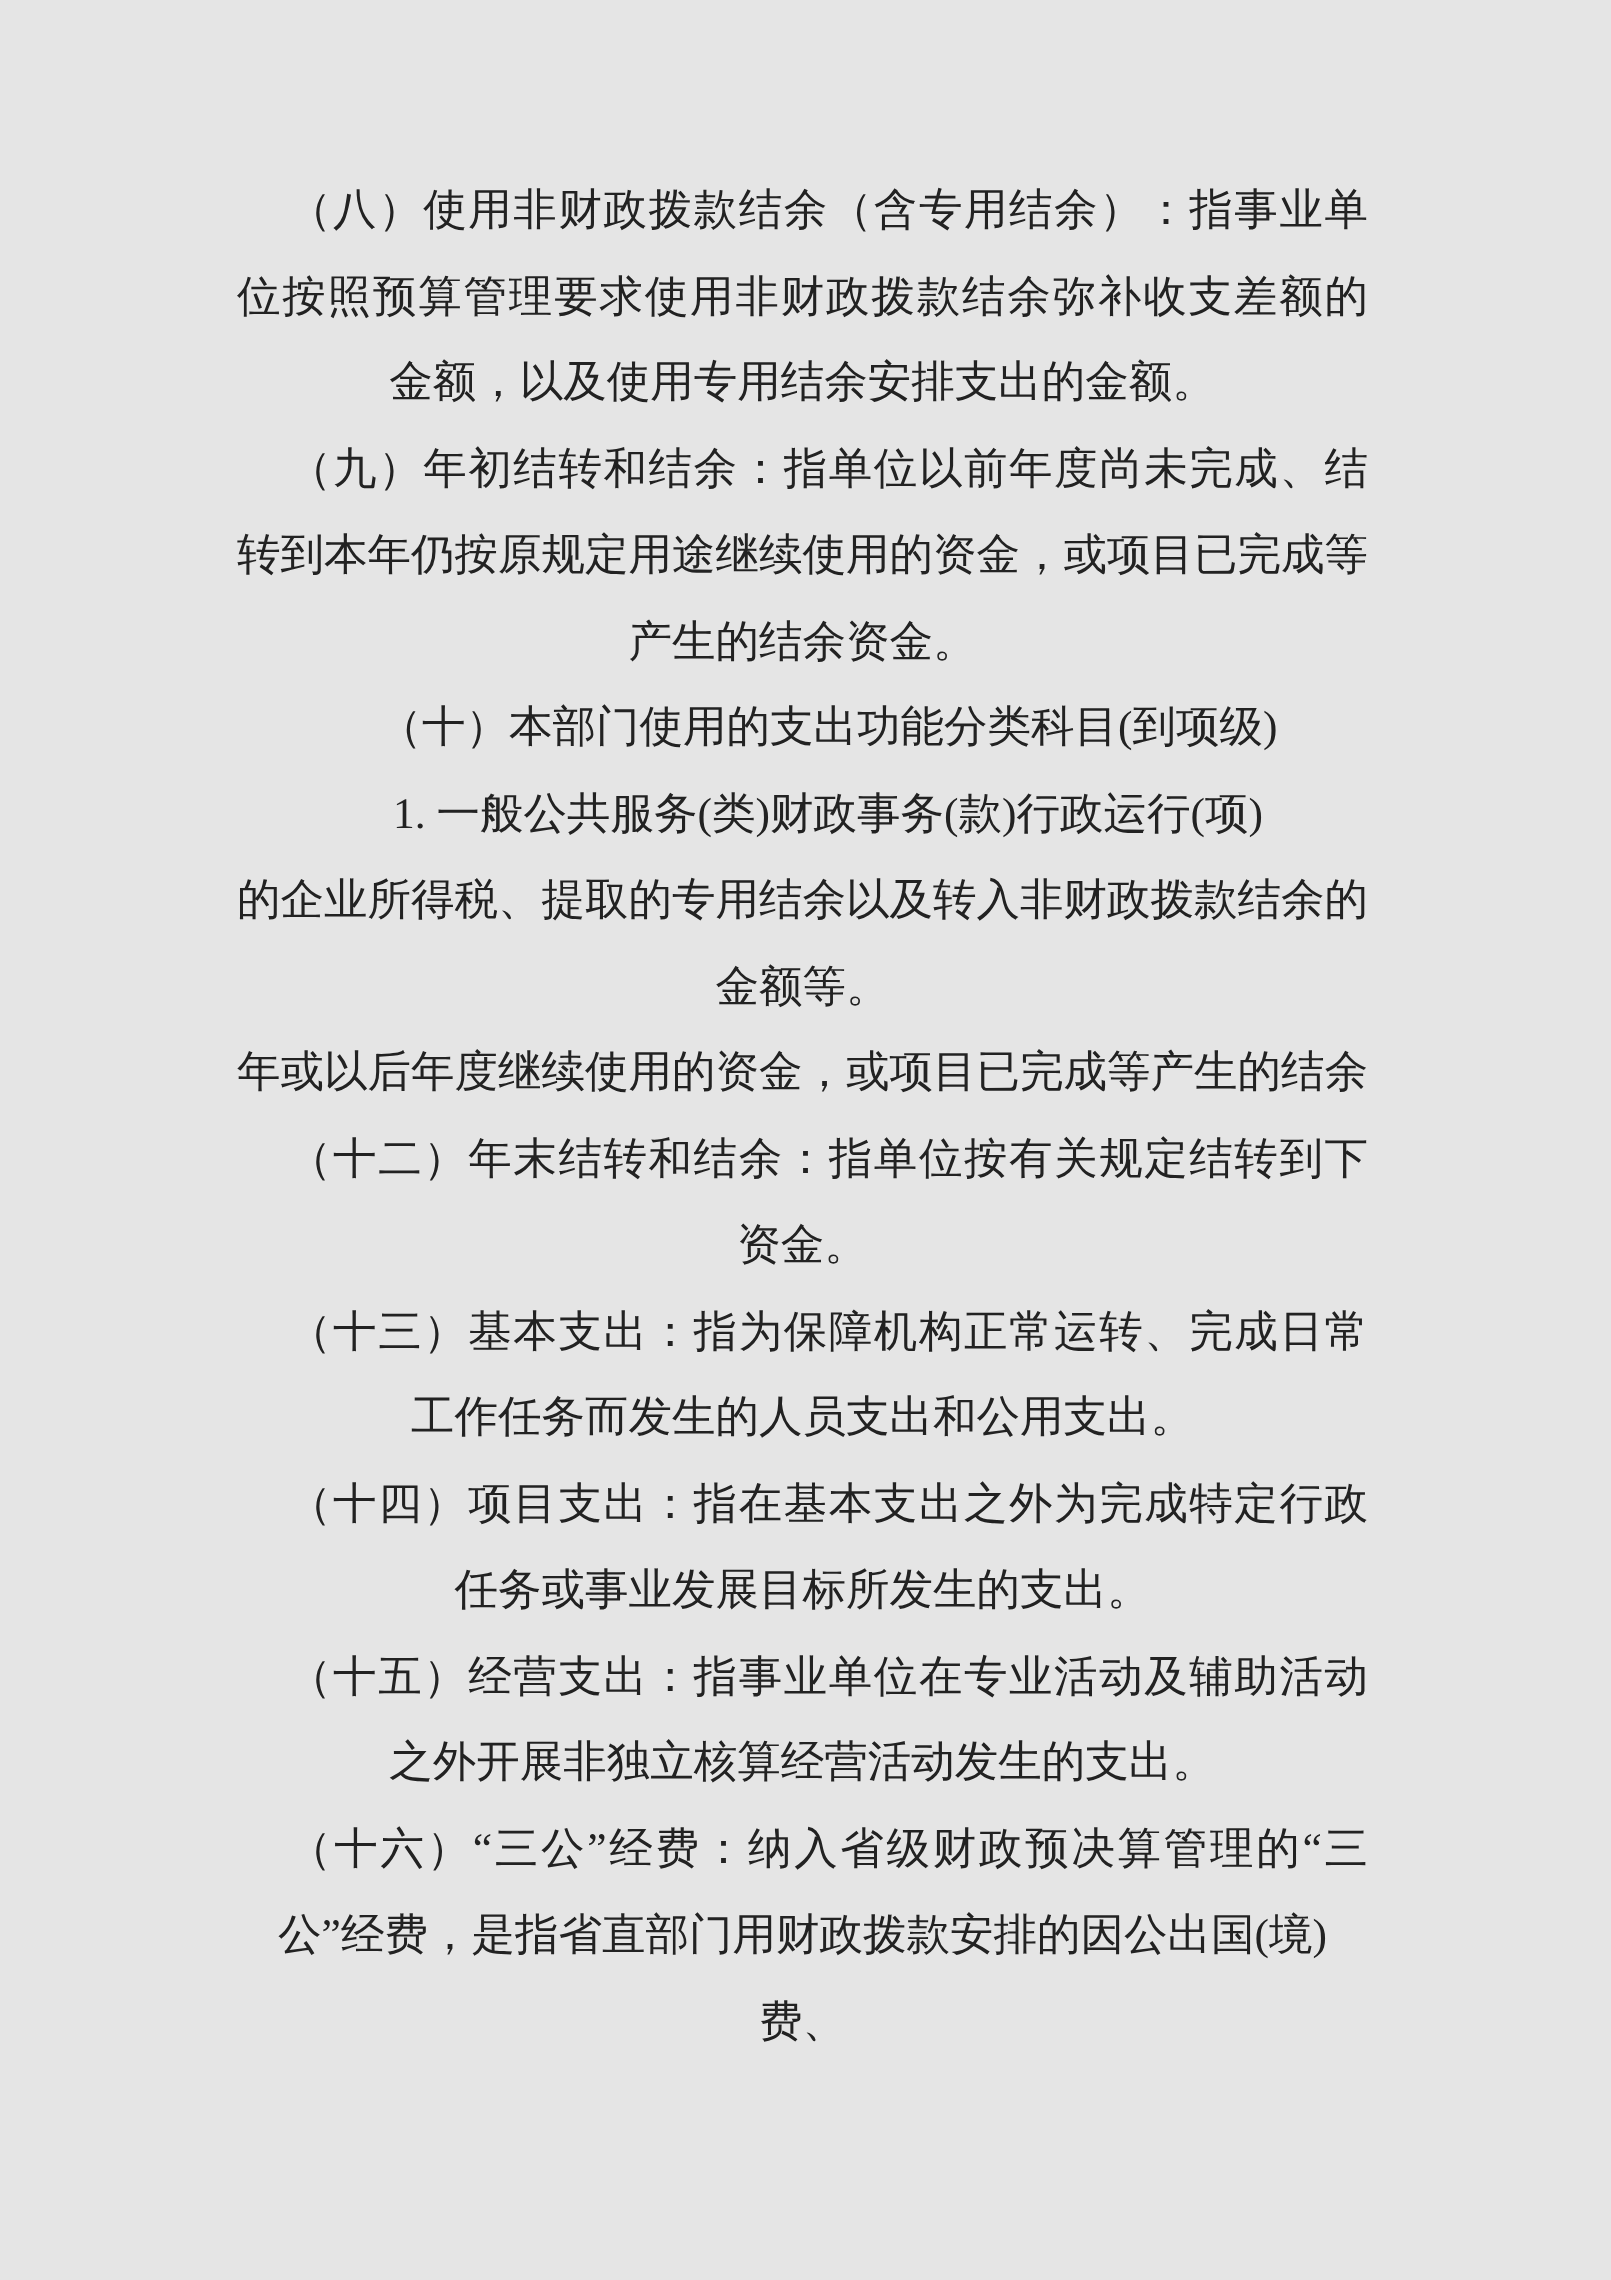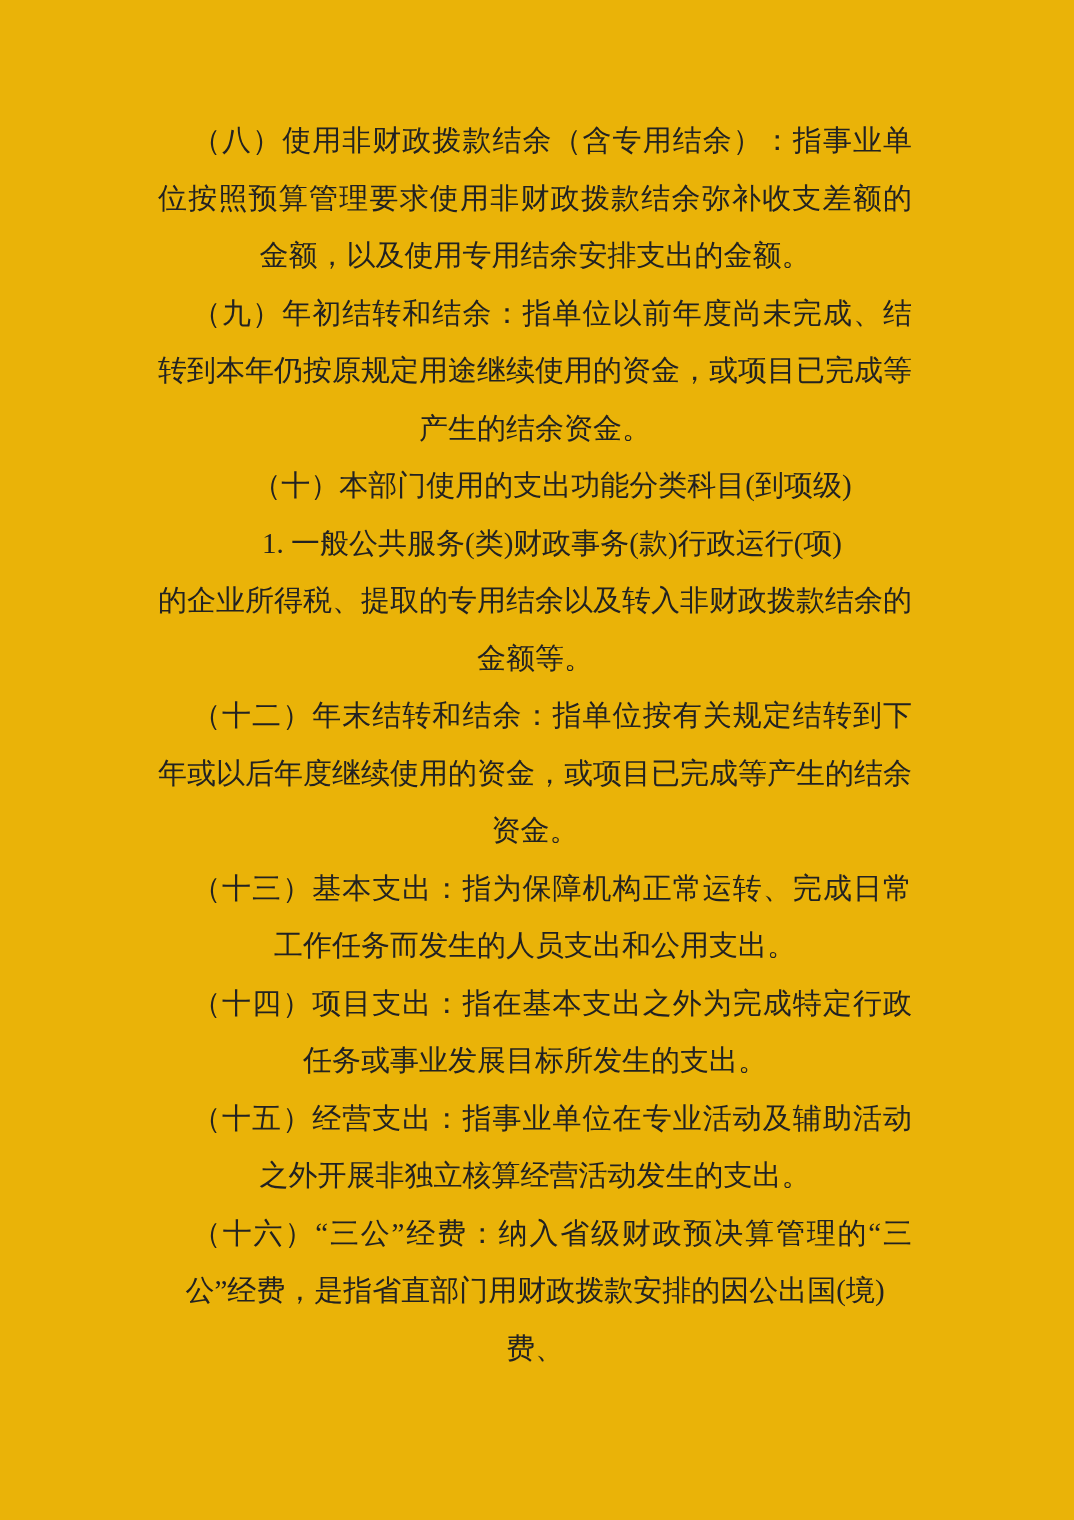--- a/index.html
+++ b/index.html
@@ -4,21 +4,21 @@
 <style>
   html, body {
     margin: 0;
     padding: 0;
     background: #ffffff;
   }
   .page {
     position: relative;
     width: 1074px;
     height: 1520px;
-    background: #eab308;
+    background: #e5e5e5;
     font-family: "Liberation Serif", serif;
     color: #222222;
     overflow: hidden;
   }
   .doc-body {
     position: absolute;
     left: 158px;
     top: 112px;
     width: 754px;
   }
@@ -75,22 +75,22 @@
         <div class="line first end">（十）本部门使用的支出功能分类科目(到项级)</div>
       </div>
       <div class="para">
         <div class="line first end">1. 一般公共服务(类)财政事务(款)行政运行(项)</div>
       </div>
       <div class="para">
         <div class="line">的企业所得税、提取的专用结余以及转入非财政拨款结余的</div>
         <div class="line end">金额等。</div>
       </div>
       <div class="para">
+        <div class="line">年或以后年度继续使用的资金，或项目已完成等产生的结余</div>
         <div class="line first">（十二）年末结转和结余：指单位按有关规定结转到下</div>
-        <div class="line">年或以后年度继续使用的资金，或项目已完成等产生的结余</div>
         <div class="line end">资金。</div>
       </div>
       <div class="para">
         <div class="line first">（十三）基本支出：指为保障机构正常运转、完成日常</div>
         <div class="line end">工作任务而发生的人员支出和公用支出。</div>
       </div>
       <div class="para">
         <div class="line first">（十四）项目支出：指在基本支出之外为完成特定行政</div>
         <div class="line end">任务或事业发展目标所发生的支出。</div>
       </div>

